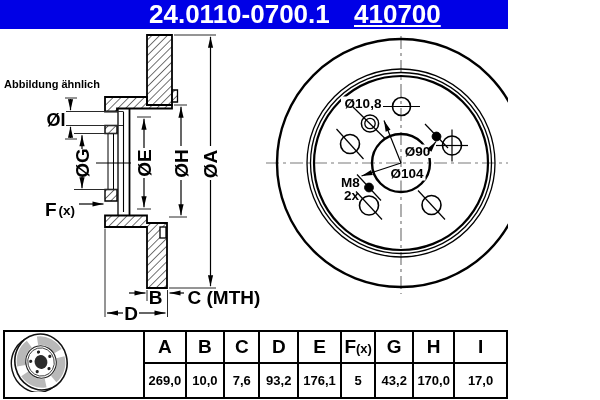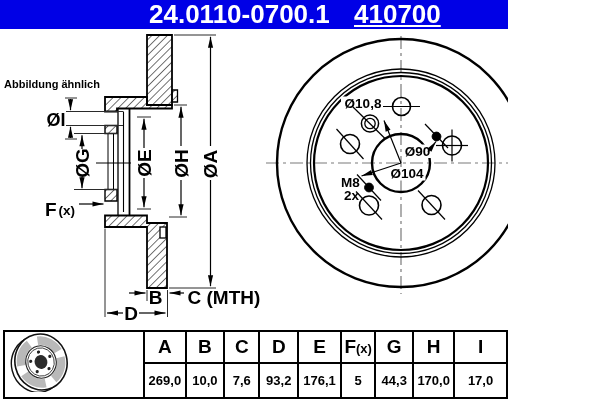--- a/index.html
+++ b/index.html
@@ -208,20 +208,20 @@
       <td>H</td>
       <td>I</td>
     </tr>
     <tr class="vrow">
       <td>269,0</td>
       <td>10,0</td>
       <td>7,6</td>
       <td>93,2</td>
       <td>176,1</td>
       <td>5</td>
-      <td>44,3</td>
+      <td>43,2</td>
       <td>170,0</td>
       <td>17,0</td>
     </tr>
   </tbody>
     </table>
 
 </div>
 
 </body></html>

